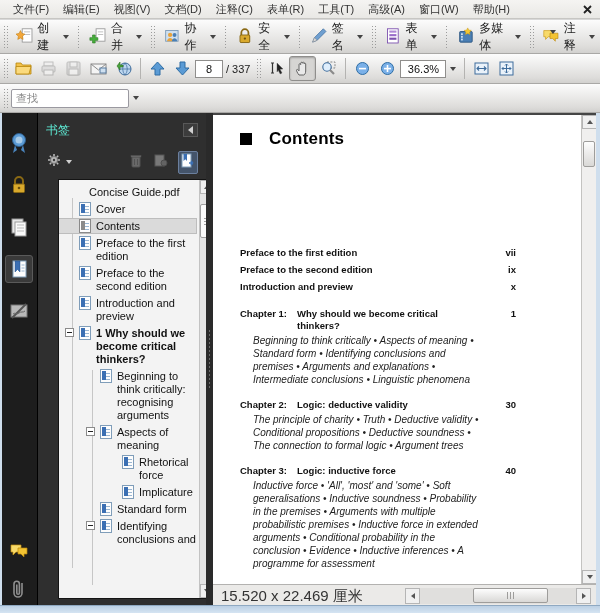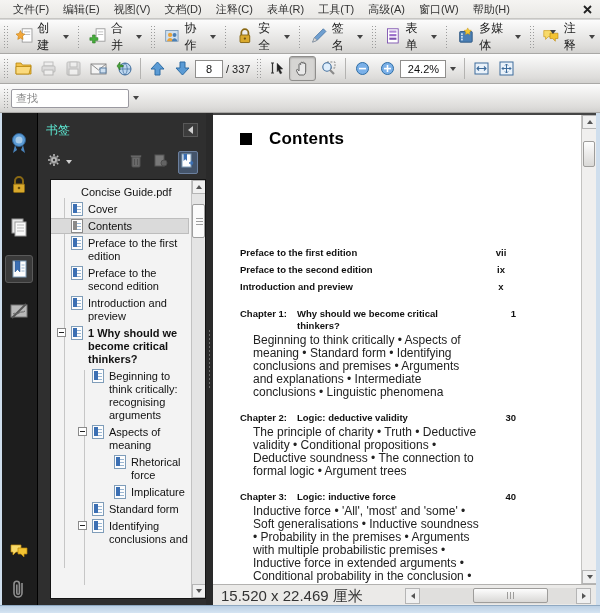--- a/index.html
+++ b/index.html
@@ -60,21 +60,21 @@
   .collapse-btn { margin-left:auto; width:15px; height:14px; background:#3c3c3c;
     border:1px solid #585858; display:flex; align-items:center; justify-content:center; }
   .tri-left { width:0; height:0; border-top:4px solid transparent; border-bottom:4px solid transparent;
     border-right:5px solid #d0d0d0; }
   .s-tools { position:absolute; left:0; top:34px; width:100%; height:30px;
     display:flex; align-items:center; padding:0 8px; gap:4px; }
   .s-tools .right { margin-left:auto; display:flex; gap:10px; align-items:center; }
   .goto-hl { background:#44546a; border:1px solid #6b7f9d; border-radius:2px; padding:1px; }
   .caret-lt { border-top-color:#cfcfcf; }
 
-  .s-tree { position:absolute; left:12px; top:66px; width:156px; height:420px;
+  .s-tree { position:absolute; left:20px; top:66px; width:156px; height:420px;
     background:#f3f3f3; border:1px solid #141414; overflow:hidden; }
   .tree-inner { position:absolute; left:0; top:0; width:141px; padding:2px 0 0 0; }
   .guide { position:absolute; width:1px; background:#c6c6c6; }
   .trow { position:relative; display:flex; align-items:flex-start; gap:5px;
     margin:3px 4px 3px 0; font-size:11px; color:#111; line-height:13px; }
   .trow .tlabel { padding-top:1px; }
   .lvl0 { padding-left:30px; }
   .lvl1 { padding-left:20px; }
   .lvl1e { padding-left:6px; }
   .lvl2 { padding-left:41px; }
@@ -117,28 +117,28 @@
   .winframe-r { position:absolute; left:596px; top:0; width:4px; height:100%;
     background:#cfdeed; }
   .page { position:absolute; left:0; top:0; width:368px; height:469px; background:#fff;
     overflow:hidden; }
   .doc-title { display:flex; align-items:center; gap:17px; margin:14px 0 0 27px; }
   .blk-square { width:12px; height:12px; background:#000; }
   .doc-title .t { font-size:17px; font-weight:bold; color:#000; letter-spacing:.2px; }
   .front { margin:95px 0 0 27px; width:276px; }
   .doc-row { display:flex; font-size:9.5px; font-weight:bold; color:#111; line-height:17px; }
   .doc-row .lbl { flex:1; }
-  .doc-row .pg { width:30px; text-align:center; }
+  .doc-row .pg { width:30px; text-align:right; }
   .chapters { margin:10px 0 0 27px; width:276px; }
   .chapter { margin-top:13px; }
   .ch-head { display:flex; font-size:9.5px; font-weight:bold; color:#111; line-height:12px; }
   .ch-label { flex:0 0 57px; }
   .ch-title { flex:1; padding-right:6px; }
   .ch-page { width:30px; text-align:right; }
-  .ch-topics { margin:2px 0 0 13px; width:228px; font-size:12px; color:#222; line-height:13px; }
+  .ch-topics { margin:2px 0 0 13px; width:228px; font-size:10px; color:#222; line-height:13px;font-style:italic; }
 
   
   .v-scroll { position:absolute; left:368px; top:0; width:15px; height:469px;
     background:#f0efee; border-left:1px solid #c4c3c1; }
   .v-thumb { position:absolute; left:1px; top:26px; width:12px; height:26px;
     background:linear-gradient(#fdfdfd,#d9d8d6); border:1px solid #9e9d9b; border-radius:2px; }
 
   
   .statusbar { position:absolute; left:0; top:469px; width:383px; height:23px;
     background:#ebeae8; border-top:1px solid #b3b2b0;
@@ -387,21 +387,21 @@
     </div>
     <div class="toolbtn">
       <span class="icon16">
         <svg viewBox="0 0 17 17">
             <circle cx="8.5" cy="8.5" r="6" fill="#7ab0e8" stroke="#2e6da4"></circle>
             <rect x="5" y="7.8" width="7" height="1.6" fill="#fff"></rect>
             <rect x="7.7" y="5" width="1.6" height="7" fill="#fff"></rect>
           </svg>
       </span>
     </div>
-    <div class="zoombox">24.2%</div>
+    <div class="zoombox">36.3%</div>
     <span class="dropbtn">
         <span class="caret"></span>
       </span>
     <span class="sep"></span>
     <div class="toolbtn">
       <span class="icon16">
         <svg viewBox="0 0 17 17">
             <rect x="2" y="3" width="13" height="11" fill="#eaf2fa" stroke="#3e6c9c"></rect>
             <path d="M4 8.5h9M6 6.5l-2 2 2 2M11 6.5l2 2-2 2" fill="none" stroke="#3e6c9c" stroke-width="1.1"></path>
           </svg>

